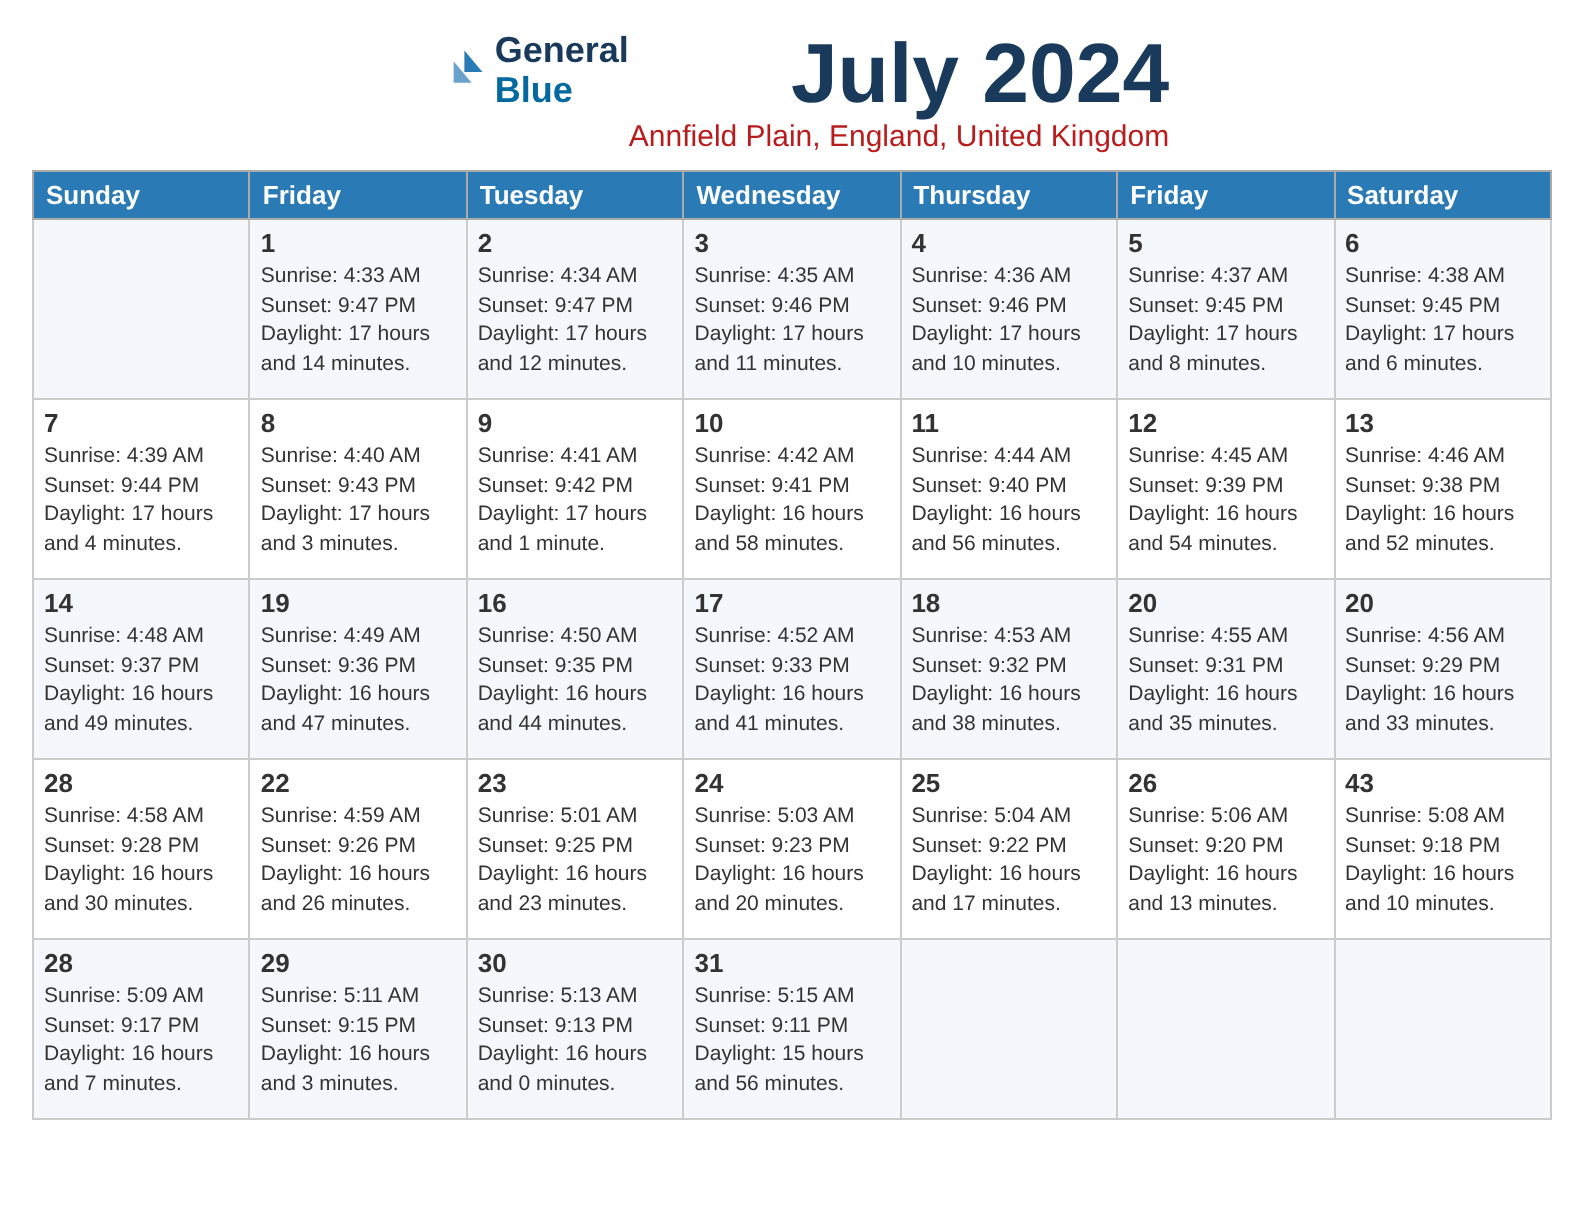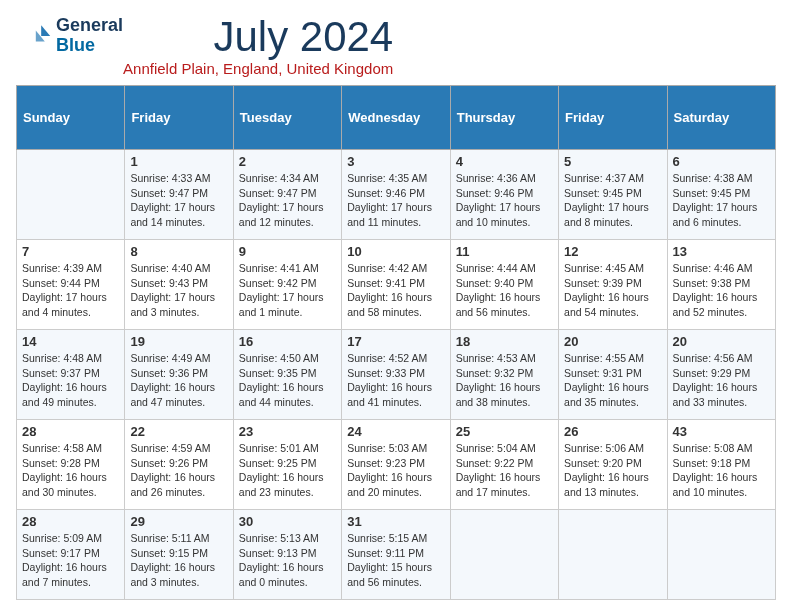--- a/index.html
+++ b/index.html
@@ -5,21 +5,21 @@
     * { box-sizing: border-box; margin: 0; padding: 0; }
     body {
       font-family: Arial, sans-serif;
       background: #fff;
       width: 792px;
       min-height: 612px;
       padding: 16px;
     }
     .header {
       display: flex;
-      justify-content: flex-start;
+      justify-content: center;
       align-items: flex-start;
       margin-bottom: 8px;
     }
     .logo {
       display: flex;
       align-items: center;
       gap: 4px;
     }
     .logo-text {
       font-size: 18px;
@@ -30,39 +30,39 @@
     .logo-blue { color: #0369a1; }
     .logo-icon {
       width: 36px;
       height: 36px;
     }
     .title-block {
       text-align: right;
     }
     .month-title {
       font-size: 42px;
-      font-weight: normal;
+      font-weight: bold;
       color: #1a3a5c;
       line-height: 1;
     }
     .location {
       font-size: 15px;
       color: #b91c1c;
       margin-top: 2px;
     }
     table {
       width: 100%;
       border-collapse: collapse;
       font-size: 11px;
     }
     thead th {
       background-color: #2a7ab5;
       color: #fff;
       text-align: left;
-      padding: 24px 6px;
+      padding: 4px 6px;
       font-size: 13px;
       font-weight: bold;
       border: 1px solid #aaa;
     }
     tbody td {
       border: 1px solid #ccc;
       vertical-align: top;
       padding: 4px 5px;
       width: 14.28%;
       min-height: 80px;

